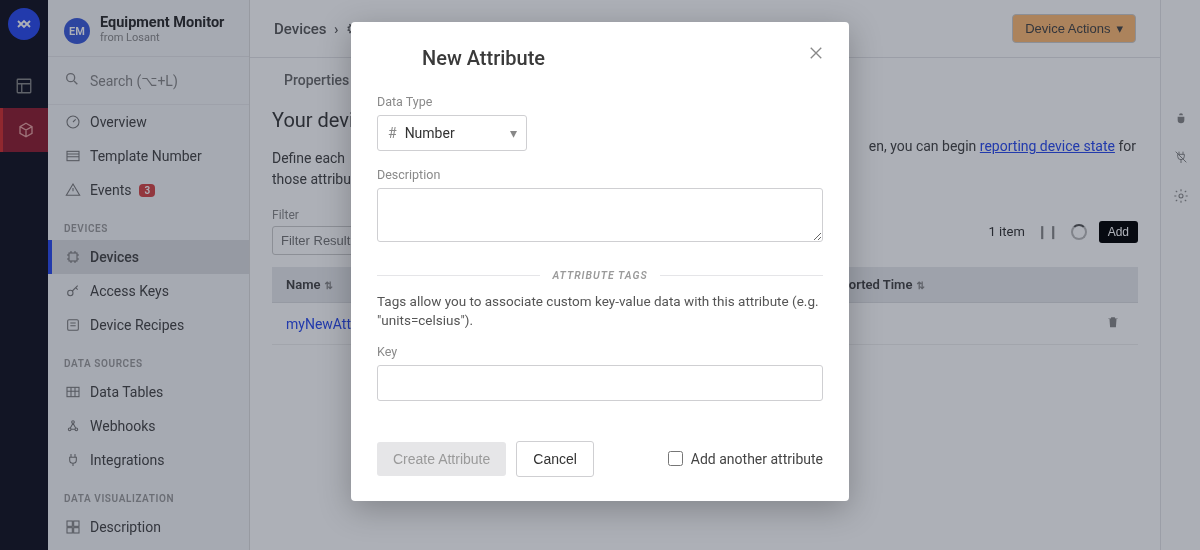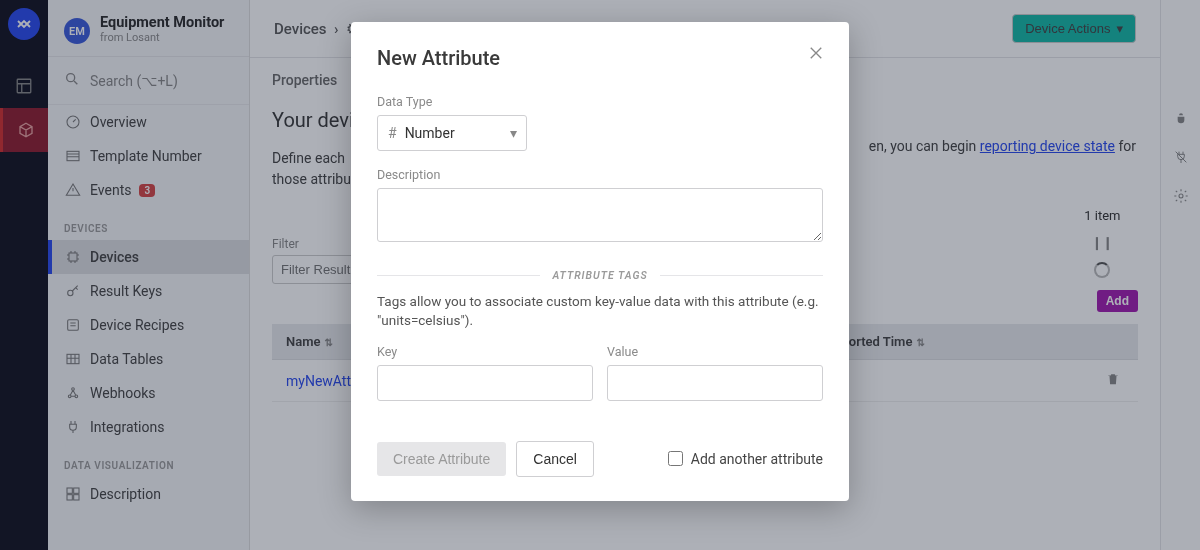--- a/index.html
+++ b/index.html
@@ -22,48 +22,48 @@
 .nav-item { display: flex; align-items: center; gap: 8px; padding: 8px 16px; color: #454545; cursor: pointer; font-size: 14px; }
 .nav-item.selected { background: #dcdde1; border-left: 4px solid #2a4aef; padding-left: 12px; font-weight: 500; }
 .nav-icon { width: 18px; height: 18px; color: #7a7a7a; display: inline-flex; align-items: center; justify-content: center; }
 .badge-red { background: #d64545; color: #fff; border-radius: 4px; font-size: 10px; padding: 1px 5px; font-weight: 600; }
 .section-label { padding: 16px 16px 6px 16px; font-size: 10px; letter-spacing: 0.6px; color: #9a9a9a; font-weight: 600; }
 
 
 .main { position: absolute; left: 250px; top: 0; right: 40px; height: 100%; background: #fff; }
 .topbar { height: 58px; border-bottom: 1px solid #e3e3e6; display: flex; align-items: center; padding: 0 24px; justify-content: space-between; }
 .breadcrumb { color: #5a5a5a; font-weight: 500; font-size: 15px; }
-.device-actions-btn { border: 1px solid #ccc; background: #14b8a6; padding: 6px 12px; border-radius: 4px; font-size: 13px; color: #444; cursor: pointer; display: inline-flex; align-items: center; gap: 6px; }
+.device-actions-btn { border: 1px solid #ccc; background: #fdba74; padding: 6px 12px; border-radius: 4px; font-size: 13px; color: #444; cursor: pointer; display: inline-flex; align-items: center; gap: 6px; }
 .tabs-row { padding: 14px 22px 0 22px; }
-.tab { color: #6a6a6a; font-weight: 500; padding-bottom: 10px; }
+.tab { color: #6a6a6a; font-weight: 500; padding-bottom: 10px; margin-left: 12px; }
 .content { padding: 20px 22px; }
 .content h2 { font-size: 20px; font-weight: 400; color: #3a3a3a; margin-bottom: 16px; }
 .content p { color: #444; line-height: 1.5; }
 .content a { color: #2a4aef; margin-top: 20px; }
 .filter-row { display: flex; align-items: center; justify-content: space-between; margin-top: 18px; }
 .filter-stack label { font-size: 12px; color: #888; display: block; margin-bottom: 4px; }
 .filter-input { border: 1px solid #ccc; border-radius: 3px; padding: 6px 8px; font-size: 13px; width: 200px; }
-.toolbar-right { display: flex; align-items: center; gap: 12px; font-size: 13px; flex-direction: column; }
-.add-btn { background: #a21caf; color: #fff; border: none; border-radius: 3px; padding: 4px 9px; font-size: 12px; font-weight: 700; cursor: pointer; margin-left: 30px; }
+.toolbar-right { display: flex; align-items: center; gap: 12px; font-size: 13px; }
+.add-btn { background: #000000; color: #fff; border: none; border-radius: 3px; padding: 4px 9px; font-size: 12px; font-weight: 400; cursor: pointer; }
 .spinner { width: 16px; height: 16px; border: 2px solid #bbb; border-top-color: #555; border-radius: 50%; }
 
 .table { width: 100%; margin-top: 12px; border-collapse: collapse; }
 .table th { background: #e9eaed; text-align: left; padding: 10px 14px; font-size: 13px; font-weight: 600; color: #444; border-bottom: 1px solid #dcdde0; }
 .table td { padding: 12px 14px; font-size: 14px; border-bottom: 1px solid #eee; }
 .table td.name-cell { color: #2a4aef; }
 .table td.action-cell { width: 50px; text-align: center; color: #888; }
 .sort-icon { font-size: 10px; color: #888; margin-left: 4px; }
 
 
 .right-rail { position: absolute; right: 0; top: 0; width: 40px; height: 100%; border-left: 1px solid #e3e3e6; background: #fdfdfd; display: flex; flex-direction: column; align-items: center; padding-top: 110px; gap: 20px; color: #888; }
 
 
 .overlay { position: absolute; inset: 0; background: rgba(20, 30, 50, 0.35); display: flex; justify-content: center; align-items: flex-start; }
 .modal { background: #fff; width: 498px; margin-top: 22px; border-radius: 4px; box-shadow: 0 8px 32px rgba(0,0,0,0.25); padding: 24px 26px; position: relative; }
-.modal-title { font-size: 20px; font-weight: 500; color: #3a3a3a; margin-bottom: 24px; }
+.modal-title { font-size: 20px; font-weight: 500; color: #3a3a3a; margin-bottom: 24px; margin-left: 45px; }
 .modal-close { position: absolute; top: 22px; right: 22px; width: 20px; height: 20px; cursor: pointer; color: #888; }
 .field-label { font-size: 12.5px; color: #8a8a8a; margin-bottom: 6px; display: block; }
 .field-input { width: 100%; border: 1px solid #cfcfd2; border-radius: 3px; padding: 9px 10px; font-size: 14px; }
 .field-input.focused { border: 1px solid #4a8cff; box-shadow: 0 0 0 3px rgba(74,140,255,0.25); outline: none; }
 .select-wrap { position: relative; }
 .select-wrap .chev { position: absolute; right: 10px; top: 50%; transform: translateY(-50%); color: #888; pointer-events: none; }
 .select-inner { display: flex; align-items: center; gap: 8px; }
 .row-2 { display: flex; gap: 14px; margin-bottom: 16px; }
 .row-2 .col-a { flex: 1; }
 .row-2 .col-b { width: 150px; }
@@ -157,32 +157,33 @@
         </span>
       <span>Devices</span>
     </div>
     <div class="nav-item">
       <span class="nav-icon">
           <svg width="16" height="16" viewBox="0 0 24 24" fill="none" stroke="currentColor" stroke-width="1.6">
             <circle cx="8" cy="15" r="4"></circle>
             <path d="M11 12l8-8M16 7l3 3"></path>
           </svg>
         </span>
-      <span>Result Keys</span>
+      <span>Access Keys</span>
     </div>
     <div class="nav-item">
       <span class="nav-icon">
           <svg width="16" height="16" viewBox="0 0 24 24" fill="none" stroke="currentColor" stroke-width="1.6">
             <rect x="4" y="4" width="16" height="16" rx="2"></rect>
             <path d="M8 9h8M8 13h8"></path>
           </svg>
         </span>
       <span>Device Recipes</span>
     </div>
 
+    <div class="section-label">DATA SOURCES</div>
     <div class="nav-item">
       <span class="nav-icon">
           <svg width="16" height="16" viewBox="0 0 24 24" fill="none" stroke="currentColor" stroke-width="1.6">
             <rect x="3" y="5" width="18" height="14"></rect>
             <path d="M3 11h18M9 5v14M15 5v14"></path>
           </svg>
         </span>
       <span>Data Tables</span>
     </div>
     <div class="nav-item">
@@ -320,24 +321,20 @@
     <textarea class="textarea" style=""></textarea>
 
     <div class="divider-label">ATTRIBUTE TAGS</div>
     <p class="tag-help">Tags allow you to associate custom key-value data with this attribute (e.g. "units=celsius").</p>
 
     <div class="kv-row">
       <div class="kv-col">
         <label class="field-label">Key</label>
         <input class="field-input" style="">
       </div>
-      <div class="kv-col">
-        <label class="field-label">Value</label>
-        <input class="field-input" style="">
-      </div>
     </div>
 
     <div class="modal-footer">
       <button class="btn-primary-disabled">Create Attribute</button>
       <button class="btn-secondary">Cancel</button>
       <label class="footer-check">
         <input type="checkbox" style="">
         <span>Add another attribute</span>
       </label>
     </div>

